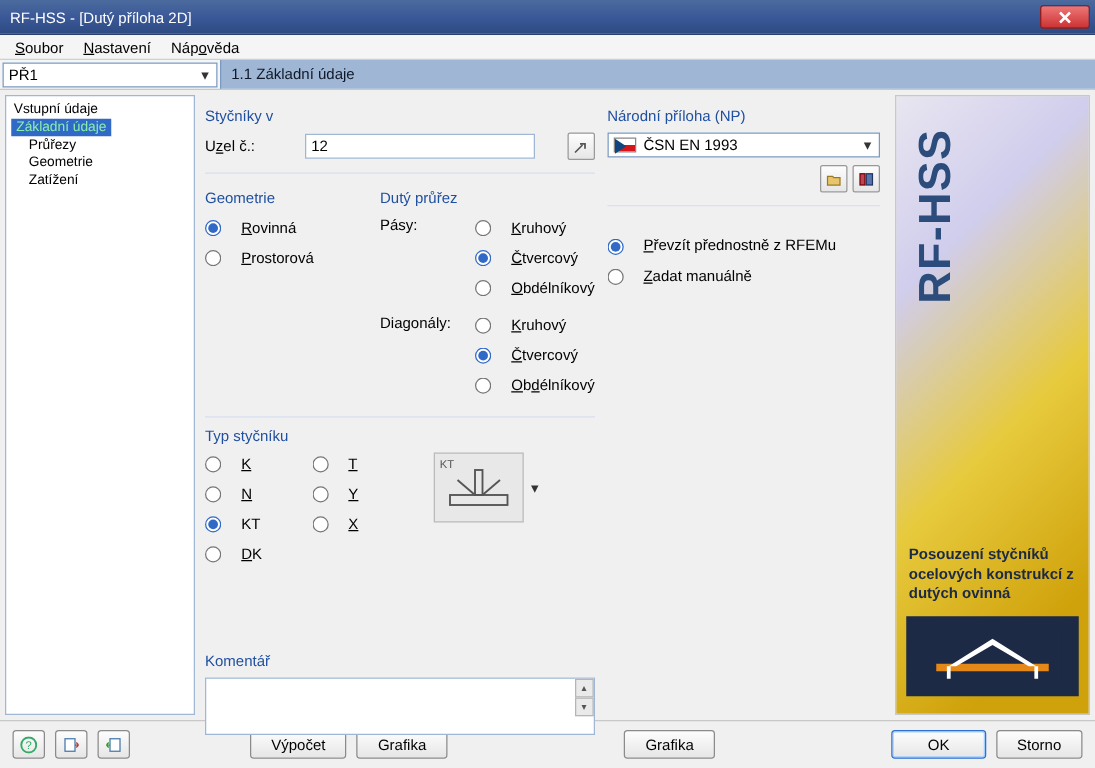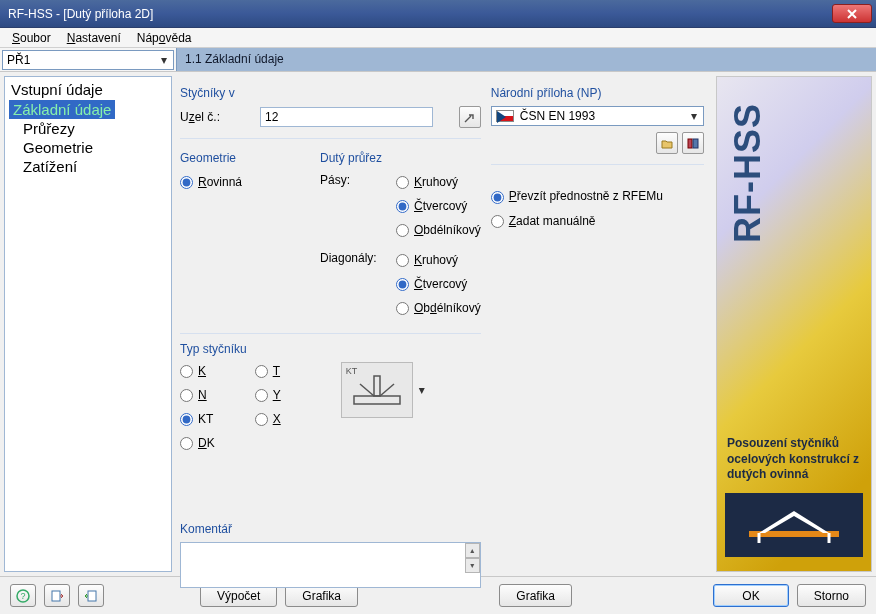--- a/index.html
+++ b/index.html
@@ -80,24 +80,24 @@
   }
 
   
   .main {
     display: flex;
     height: calc(614px - 28px - 20px - 24px - 38px);
     padding: 4px;
     gap: 4px;
   }
   .tree-panel {
-    width: 168px;
+    width: 152px;
     background: #fff;
     border: 1px solid #9fb7d4;
-    font-size: 15px;
+    font-size: 11px;
     padding: 2px 0;
     overflow: hidden;
   }
   .tree-root {
     padding: 2px 6px;
   }
   .tree-item {
     padding: 1px 0 1px 18px;
   }
   .tree-item.selected {
@@ -201,21 +201,21 @@
     left:0; top:0;
     border-top:6px solid transparent;
     border-bottom:6px solid transparent;
     border-left:9px solid #11457e;
   }
 
   .group-grid {
     display:flex; gap:20px; margin-top:6px;
   }
 
-  .radio-row, .check-row { display:flex; align-items:center; gap:5px; padding:2px 0; }
+  .radio-row, .check-row { display:flex; align-items:center; gap:16px; padding:2px 0; }
   input[type=radio]{ accent-color:#3169c6; margin:0; }
 
   .section-grid {
     display:flex; gap:40px; align-items:flex-start; margin-top:6px;
   }
   .radio-col { display:flex; flex-direction:column; gap:6px; }
 
   .joint-thumb {
     width:72px; height:56px;
     background:#e8e8e8;
@@ -338,20 +338,24 @@
         </div>
 
         <div class="groupbox" style="border-bottom:none">
           <div class="group-grid">
             <div style="width:120px">
               <div class="groupbox-label">Geometrie</div>
               <div class="radio-col" style="margin-top:8px">
                 <label class="radio-row">
                     <input type="radio" name="geom" checked="" style="">
                     <span><span class="ul">R</span><span>ovinná</span></span>
+                  </label>
+                <label class="radio-row">
+                    <input type="radio" name="geom" style="">
+                    <span><span class="ul">P</span><span>rostorová</span></span>
                   </label>
               </div>
             </div>
             <div style="flex:1">
               <div class="groupbox-label">Dutý průřez</div>
               <div style="display:flex; gap:14px; margin-top:8px">
                 <div style="width:62px">Pásy:</div>
                 <div class="radio-col">
                   <label class="radio-row">
                       <input type="radio" name="chord" style="">

